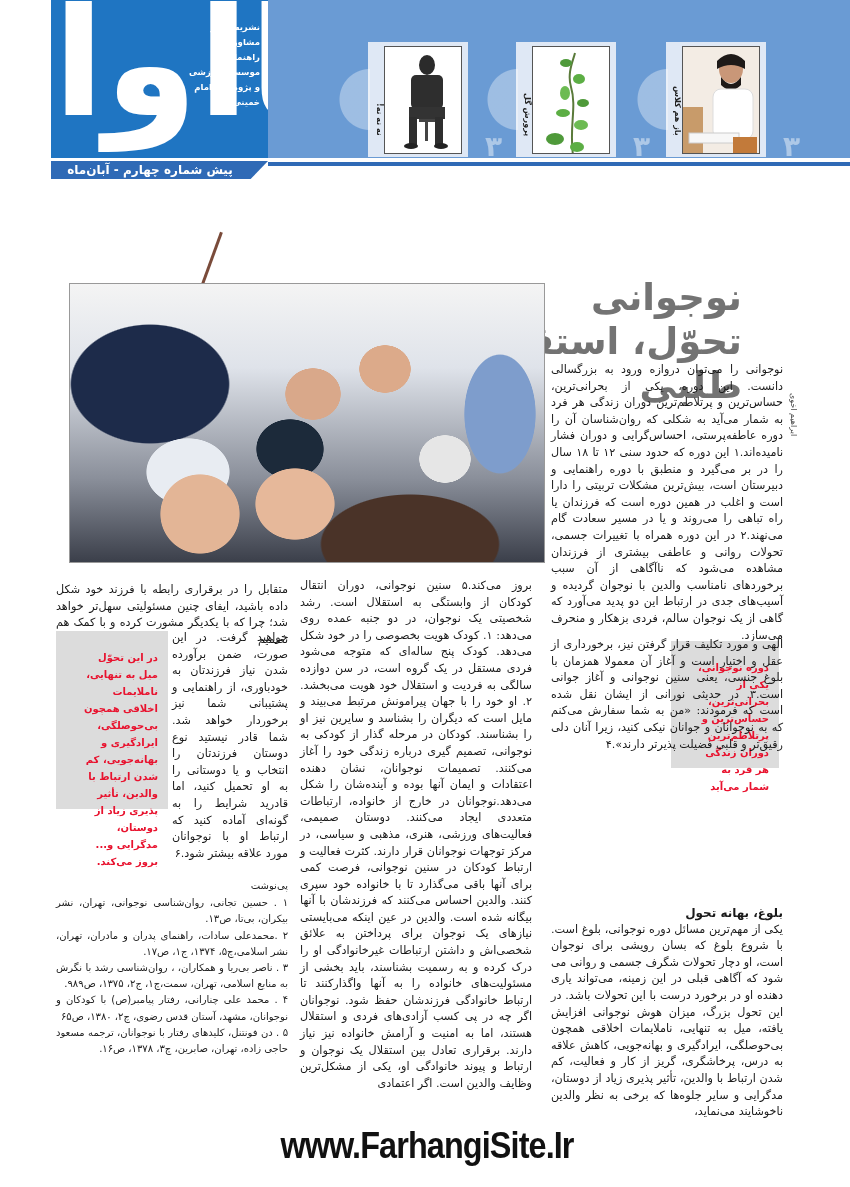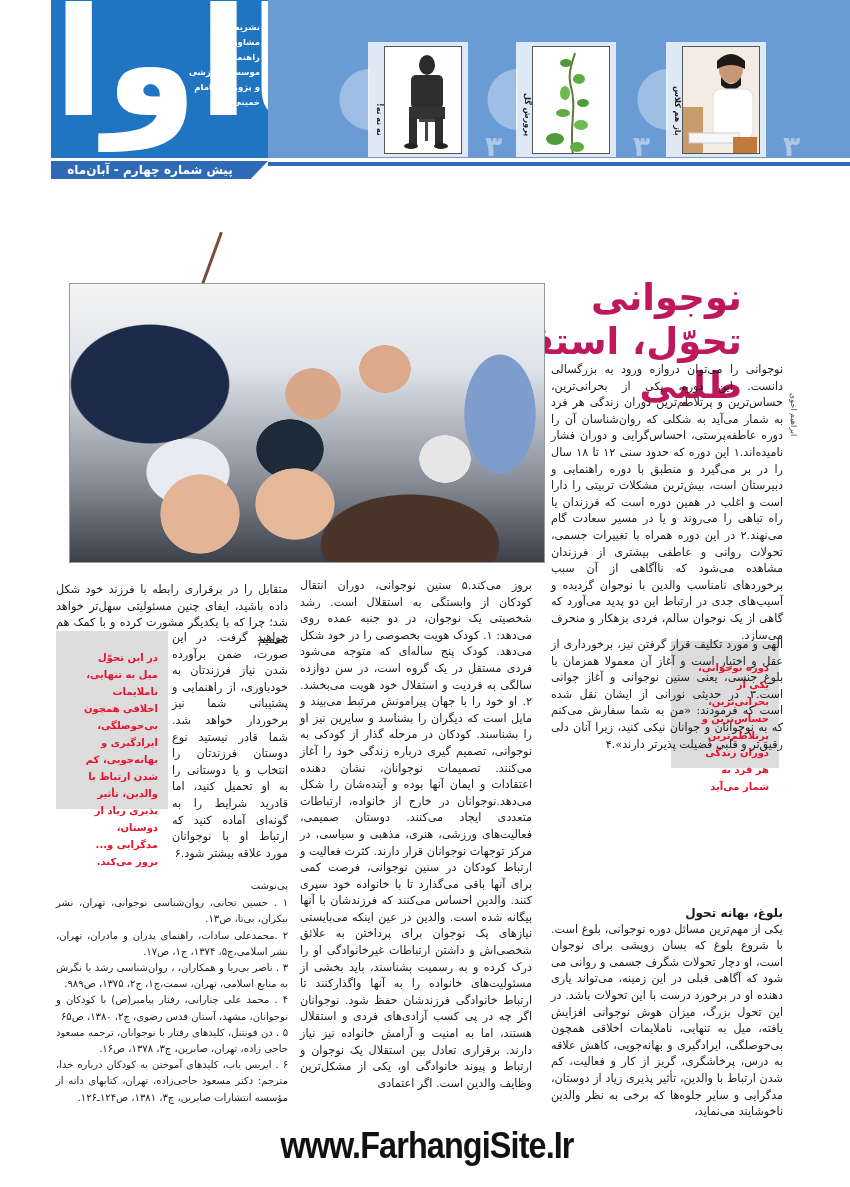--- a/index.html
+++ b/index.html
@@ -21,21 +21,21 @@
   .issue-text { position: absolute; left: 60px; top: 161px; width: 180px; height: 18px; direction: rtl; text-align: center; color: #ffffff; font-size: 12px; line-height: 18px; font-weight: bold; }
 
   .section-card { position: absolute; top: 42px; width: 100px; height: 115px; background: #dfe8f5; }
   .section-card .ornament { position: absolute; left: -38px; top: 0; width: 40px; height: 115px;
       background: radial-gradient(circle at 100% 50%, rgba(255,255,255,0.35) 0 30px, transparent 31px); }
   .section-card .photo { position: absolute; right: 6px; top: 4px; width: 78px; height: 108px; border: 1.5px solid #555; background: #fff; overflow: hidden; }
   .section-card .vlabel { position: absolute; left: 2px; top: 4px; width: 14px; height: 90px; writing-mode: vertical-rl; direction: rtl; font-size: 8px; font-weight: bold; color: #222; }
   .section-card .num { position: absolute; right: -34px; top: 88px; font-size: 28px; font-weight: bold; color: rgba(255,255,255,0.45); }
 
   
-  .title { position: absolute; right: 108px; top: 276px; width: 300px; direction: rtl; text-align: right; color: #be185d; font-weight: bold; }
+  .title { position: absolute; right: 108px; top: 276px; width: 300px; direction: rtl; text-align: right; color: #737373; font-weight: bold; }
   .title .l1 { font-size: 37px; line-height: 44px; }
   .title .l2 { font-size: 37px; line-height: 44px; }
 
   .byline { position: absolute; left: 784px; top: 366px; width: 14px; height: 70px; writing-mode: vertical-rl; font-size: 8px; color: #444; direction: rtl; }
 
   
   .photo-main { position: absolute; left: 69px; top: 283px; width: 476px; height: 280px; border: 1px solid #999;
       background:
         radial-gradient(ellipse 40px 36px at 225px 220px, #e6b89a 0 98%, transparent 100%),
         radial-gradient(ellipse 40px 40px at 130px 230px, #e3b596 0 98%, transparent 100%),
@@ -186,16 +186,15 @@
 </div>
 <div class="pullquote pq-left">در این تحوّل میل به تنهایی، ناملایمات اخلاقی همچون بی‌حوصلگی، ایرادگیری و بهانه‌جویی، کم شدن ارتباط با والدین، تأثیر پذیری زیاد از دوستان، مدگرایی و... بروز می‌کند.</div>
 
 <div class="refs">
   <div class="rh">پی‌نوشت</div>
   <div>۱ . حسین تجانی، روان‌شناسی نوجوانی، تهران، نشر بیکران، بی‌تا، ص۱۳.</div>
   <div>۲ .محمدعلی سادات، راهنمای پدران و مادران، تهران، نشر اسلامی،چ۵، ۱۳۷۴، ج۱، ص۱۷.</div>
   <div>۳ . ناصر بی‌ریا و همکاران، ، روان‌شناسی رشد با نگرش به منابع اسلامی، تهران، سمت،چ۱، ج۲، ۱۳۷۵، ص۹۸۹.</div>
   <div>۴ . محمد علی چنارانی، رفتار پیامبر(ص) با کودکان و نوجوانان، مشهد، آستان قدس رضوی، چ۲، ۱۳۸۰، ص۶۵</div>
   <div>۵ . دن فونتنل، کلیدهای رفتار با نوجوانان، ترجمه مسعود حاجی زاده، تهران، صابرین، چ۳، ۱۳۷۸، ص۱۶.</div>
-  <div>۶ . ایربس یاب، کلیدهای آموختن به کودکان درباره خدا، مترجم: دکتر مسعود حاجی‌زاده، تهران، کتابهای دانه از مؤسسه انتشارات صابرین، چ۳، ۱۳۸۱، ص۱۲۴ـ۱۲۶.</div>
 </div>
 
 <div class="footer-url">www.FarhangiSite.Ir</div>
 
 </body></html>

